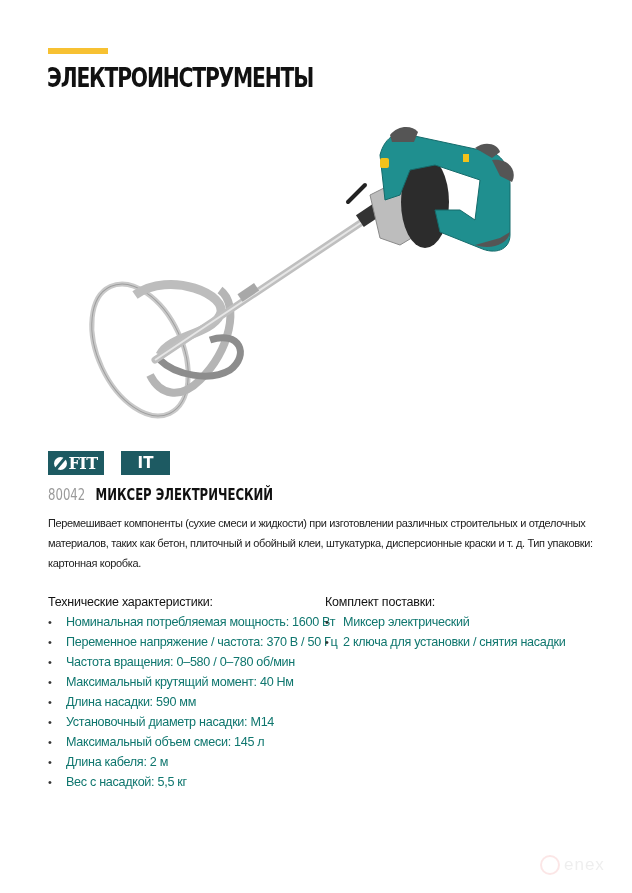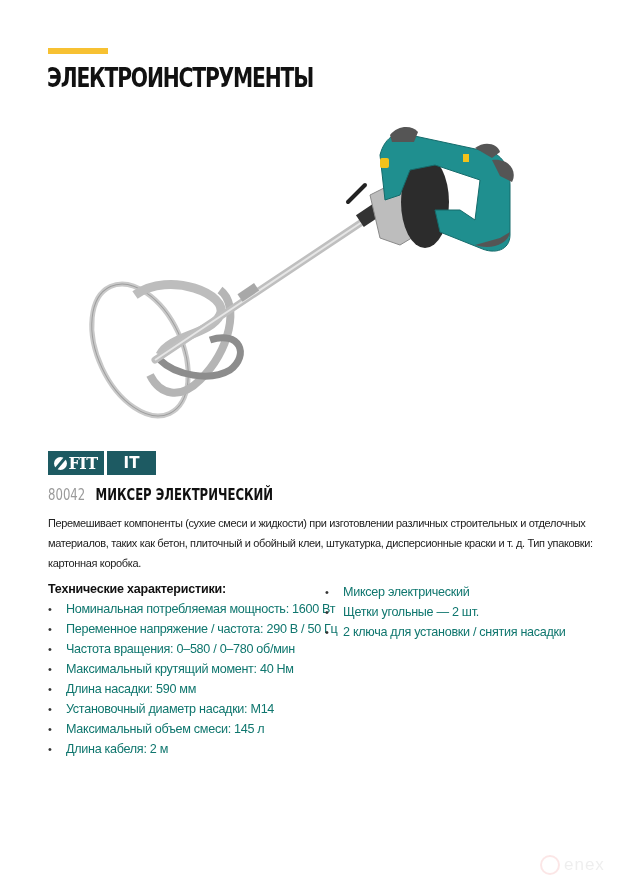--- a/index.html
+++ b/index.html
@@ -3,38 +3,38 @@
 <meta charset="utf-8">
 <style>
   html, body { margin: 0; padding: 0; background: #ffffff; }
   body { width: 632px; height: 893px; position: relative; overflow: hidden;
          font-family: "Liberation Sans", sans-serif; color: #1a1a1a; }
   .accent-bar { position: absolute; left: 48px; top: 48px; width: 60px; height: 6px; background: #f7c132; }
   .page-title { position: absolute; left: 47px; top: 63px; margin: 0; font-family: "DejaVu Sans", sans-serif;
                 font-weight: bold; font-size: 26px; letter-spacing: -1.5px; color: #111;
                 transform: scaleX(0.78); transform-origin: left top; white-space: nowrap; }
   .product-image { position: absolute; left: 80px; top: 120px; width: 450px; height: 310px; }
-  .brand-logos { position: absolute; left: 48px; top: 451px; height: 24px; display: flex; gap: 3px; }
+  .brand-logos { position: absolute; left: 48px; top: 451px; height: 24px; display: flex; gap: 17px; }
   .logo-box { background: #1d5a62; color: #fff; height: 24px; display: flex; align-items: center; justify-content: center;
               font-family: "DejaVu Serif", serif; font-weight: bold; font-size: 16px; }
   .logo-fit { width: 56px; letter-spacing: -0.5px; }
   .logo-it { width: 49px; font-family: "DejaVu Sans", sans-serif; font-size: 15px; }
   .fit-mark { display:inline-block; width:13px; height:13px; border-radius:50%; background:#fff; position:relative; margin-right:1px; }
   .fit-mark::after { content:""; position:absolute; left:5px; top:-1px; width:3px; height:15px; background:#1d5a62; transform:rotate(40deg); }
   .product-heading { position: absolute; left: 48px; top: 486px; white-space: nowrap;
                      font-family: "DejaVu Sans", sans-serif; font-weight: bold; font-size: 15px;
                      transform: scaleX(0.78); transform-origin: left top; }
   .sku { color: #9a9a9a; font-weight: normal; margin-right: 8px; }
   .product-name { color: #111; }
   .description { position: absolute; left: 48px; top: 513px; width: 560px; font-size: 11px; line-height: 20px; color: #222;
                  letter-spacing: -0.35px; margin: 0; }
   .col { position: absolute; top: 582px; }
   .col-specs { left: 48px; width: 270px; }
   .col-kit { left: 325px; width: 290px; }
-  .col h3 { margin: 0 0 3px 0; font-size: 12.5px; font-weight: bold; color: #111; letter-spacing: -0.2px; }
+  .col h3 { margin: 13px 0 3px 0; font-size: 12.5px; font-weight: normal; color: #111; letter-spacing: -0.2px; }
   .col ul { list-style: none; margin: 0; padding: 0; }
   .col li { position: relative; padding-left: 18px; font-size: 12.6px; line-height: 20px; height: 20px; color: #0f766e;
             letter-spacing: -0.3px; white-space: nowrap; }
   .col li::before { content: "•"; position: absolute; left: 0; top: 0; font-size: 11px; color: #333; }
   .watermark { position: absolute; left: 540px; top: 855px; display: flex; align-items: center; gap: 4px; opacity: 0.12; }
   .wm-circle { width: 20px; height: 20px; border: 2px solid #e23b3b; border-radius: 50%; box-sizing: border-box; }
   .wm-text { font-size: 17px; color: #777; letter-spacing: 1px; }
 </style>
 </head>
 <body>
@@ -87,34 +87,35 @@
   <span class="sku">80042</span>
   <span class="product-name">МИКСЕР ЭЛЕКТРИЧЕСКИЙ</span>
 </div>
 
 <p class="description">Перемешивает компоненты (сухие смеси и жидкости) при изготовлении различных строительных и отделочных материалов, таких как бетон, плиточный и обойный клеи, штукатурка, дисперсионные краски и т. д. Тип упаковки: картонная коробка.</p>
 
 <div class="col col-specs">
   <h3>Технические характеристики:</h3>
   <ul>
     <li>Номинальная потребляемая мощность: 1600 Вт</li>
-    <li>Переменное напряжение / частота: 290 В / 50 Гц</li>
+    <li>Переменное напряжение / частота: 370 В / 50 Гц</li>
     <li>Частота вращения: 0–580 / 0–780 об/мин</li>
     <li>Максимальный крутящий момент: 40 Нм</li>
     <li>Длина насадки: 590 мм</li>
     <li>Установочный диаметр насадки: М14</li>
     <li>Максимальный объем смеси: 145 л</li>
     <li>Длина кабеля: 2 м</li>
+    <li>Вес с насадкой: 5,5 кг</li>
   </ul>
 </div>
 
 <div class="col col-kit">
+  <h3>Комплект поставки:</h3>
   <ul>
     <li>Миксер электрический</li>
-    <li>Щетки угольные — 2 шт.</li>
     <li>2 ключа для установки / снятия насадки</li>
   </ul>
 </div>
 
 <div class="watermark">
   <span class="wm-circle"></span>
   <span class="wm-text">enex</span>
 </div>
 
 </body></html>

